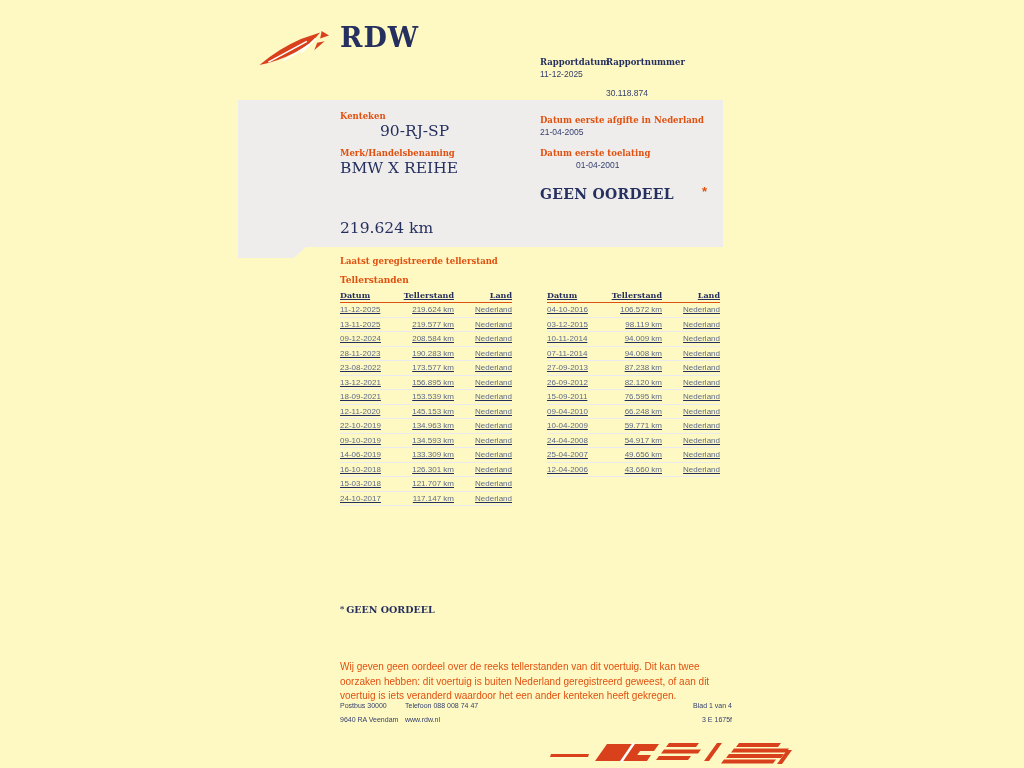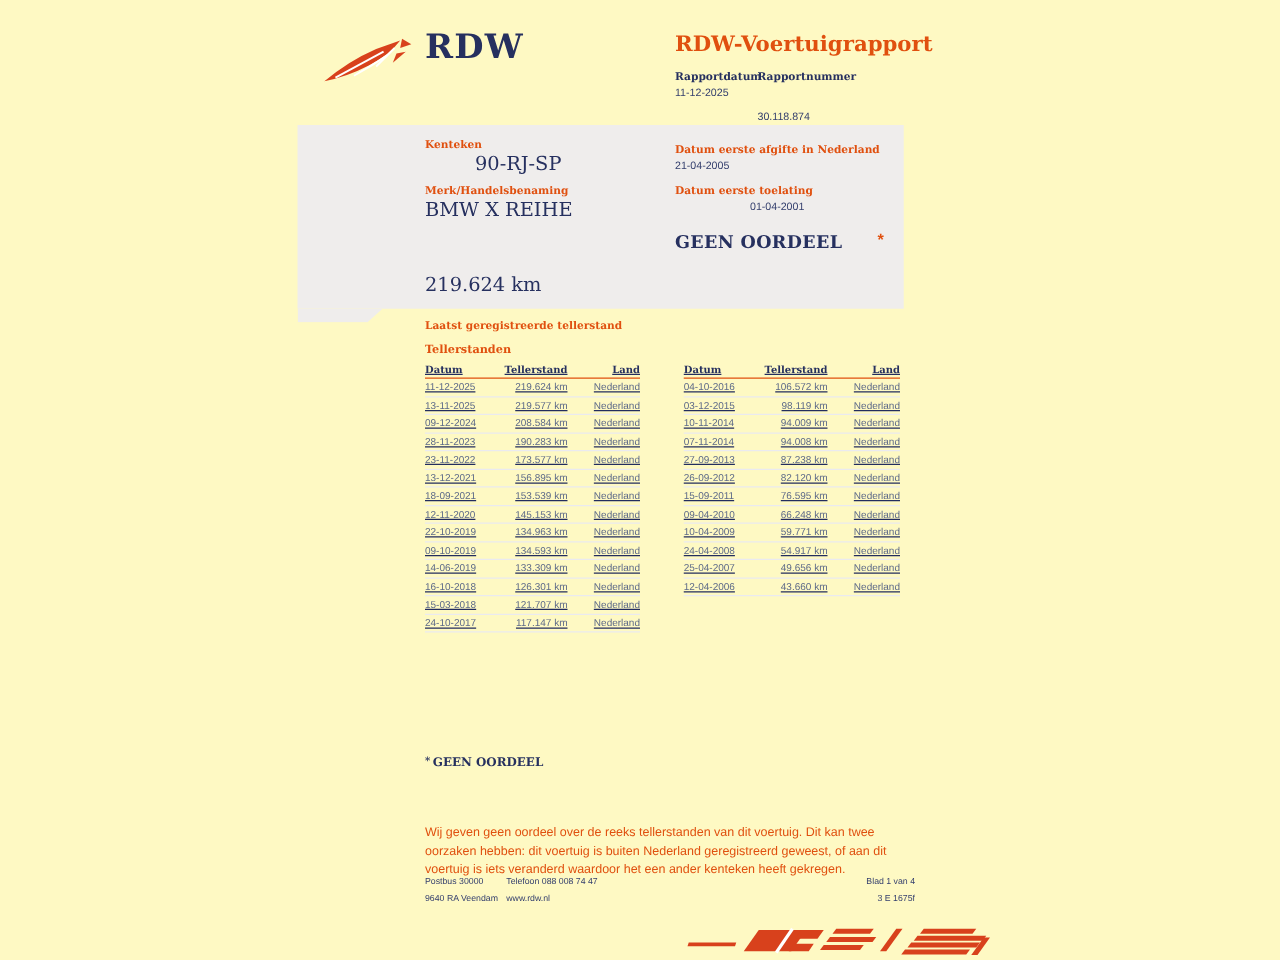--- a/index.html
+++ b/index.html
@@ -32,21 +32,21 @@
   .box-value-sm { font-size:8.5px; color:#35406e; }
   .lbl-kenteken { left:340px; top:111px; }
   .val-kenteken { left:340px; top:122px;margin-left:40px; }
   .lbl-merk { left:340px; top:148px; }
   .val-merk { left:340px; top:159px; }
   .lbl-teller { left:340px; top:208px;margin-top:48px; }
   .val-teller { left:340px; top:219px; }
   .lbl-afgifte { left:540px; top:115px; }
   .val-afgifte { left:540px; top:127px; }
   .lbl-toelating { left:540px; top:148px; }
-  .val-toelating { left:572px; top:160px;padding-left:28px; }
+  .val-toelating { left:548px; top:160px;padding-left:28px; }
   .oordeel { left:540px; top:186px; font-size:14px; font-weight:bold; letter-spacing:0.3px; color:#26305f; }
   .oordeel-mark { left:702px; top:184px; font-size:13px; font-weight:bold; color:#e0500f; }
 
   
   .section-title { left:340px; top:275px; font-size:9px; font-weight:bold; color:#e0500f; }
   .ttable { top:289px; font-size:8px;text-decoration:underline; }
   .ttable-left { left:340px; width:172px; }
   .ttable-right { left:547px; width:173px; }
   .thead { display:flex; align-items:flex-end; height:14px; border-bottom:1.5px solid #e0500f;
            font-family:"DejaVu Serif", serif; font-weight:bold; color:#26305f; padding-bottom:2px; }
@@ -81,21 +81,20 @@
       <path d="M80 20 L90 18 L76 30 Z"></path>
     </g>
     <g stroke="#ffffff" stroke-width="2" fill="none">
       <path d="M14 46 Q40 32 66 18"></path>
       <path d="M34 44 Q52 34 70 22"></path>
       <path d="M58 34 L78 14"></path>
     </g>
   </svg>
   <div class="abs wordmark slab">RDW</div>
 
-  <div class="abs doc-title slab">RDW-Voertuigrapport</div>
   <div class="abs meta-label slab meta-rd-label">Rapportdatum</div>
   <div class="abs meta-value meta-rd-value">11-12-2025</div>
   <div class="abs meta-label slab meta-rn-label">Rapportnummer</div>
   <div class="abs meta-value meta-rn-value">30.118.874</div>
 
   <div class="abs summary-box"></div>
   <div class="abs summary-tail"></div>
 
   <div class="abs box-label slab lbl-kenteken">Kenteken</div>
   <div class="abs box-value-lg slab val-kenteken">90-RJ-SP</div>
@@ -140,21 +139,21 @@
           <span class="c3">Nederland</span>
         </div>
 
         <div class="trow">
           <span class="c1">28-11-2023</span>
           <span class="c2">190.283 km</span>
           <span class="c3">Nederland</span>
         </div>
 
         <div class="trow">
-          <span class="c1">23-11-2022</span>
+          <span class="c1">23-08-2022</span>
           <span class="c2">173.577 km</span>
           <span class="c3">Nederland</span>
         </div>
 
         <div class="trow">
           <span class="c1">13-12-2021</span>
           <span class="c2">156.895 km</span>
           <span class="c3">Nederland</span>
         </div>
 

